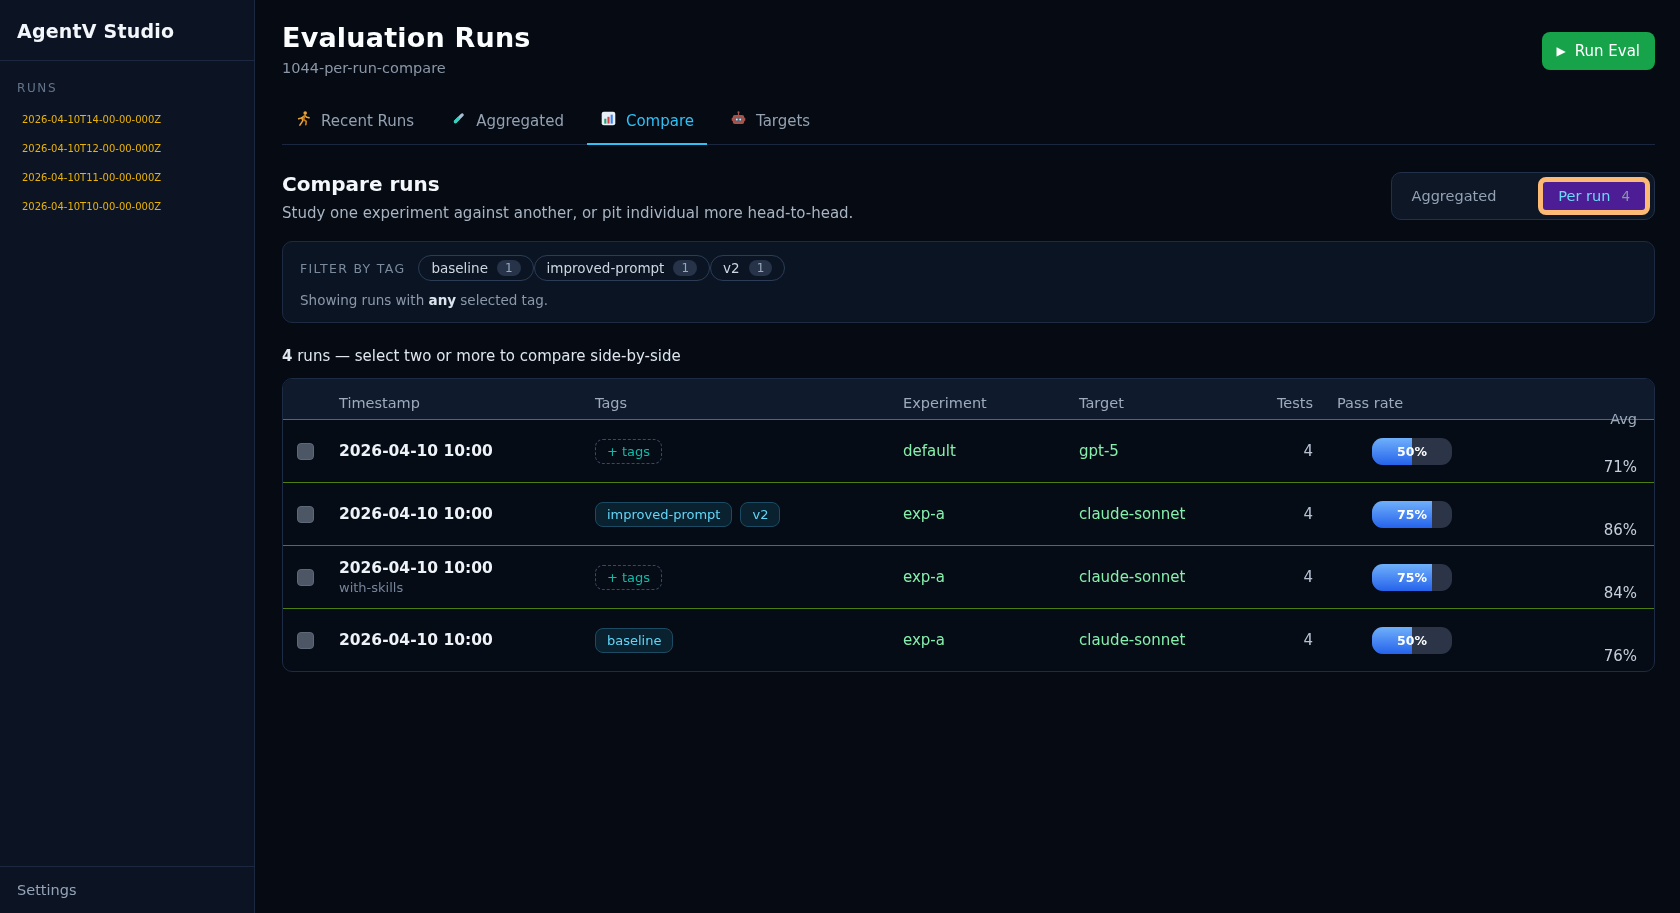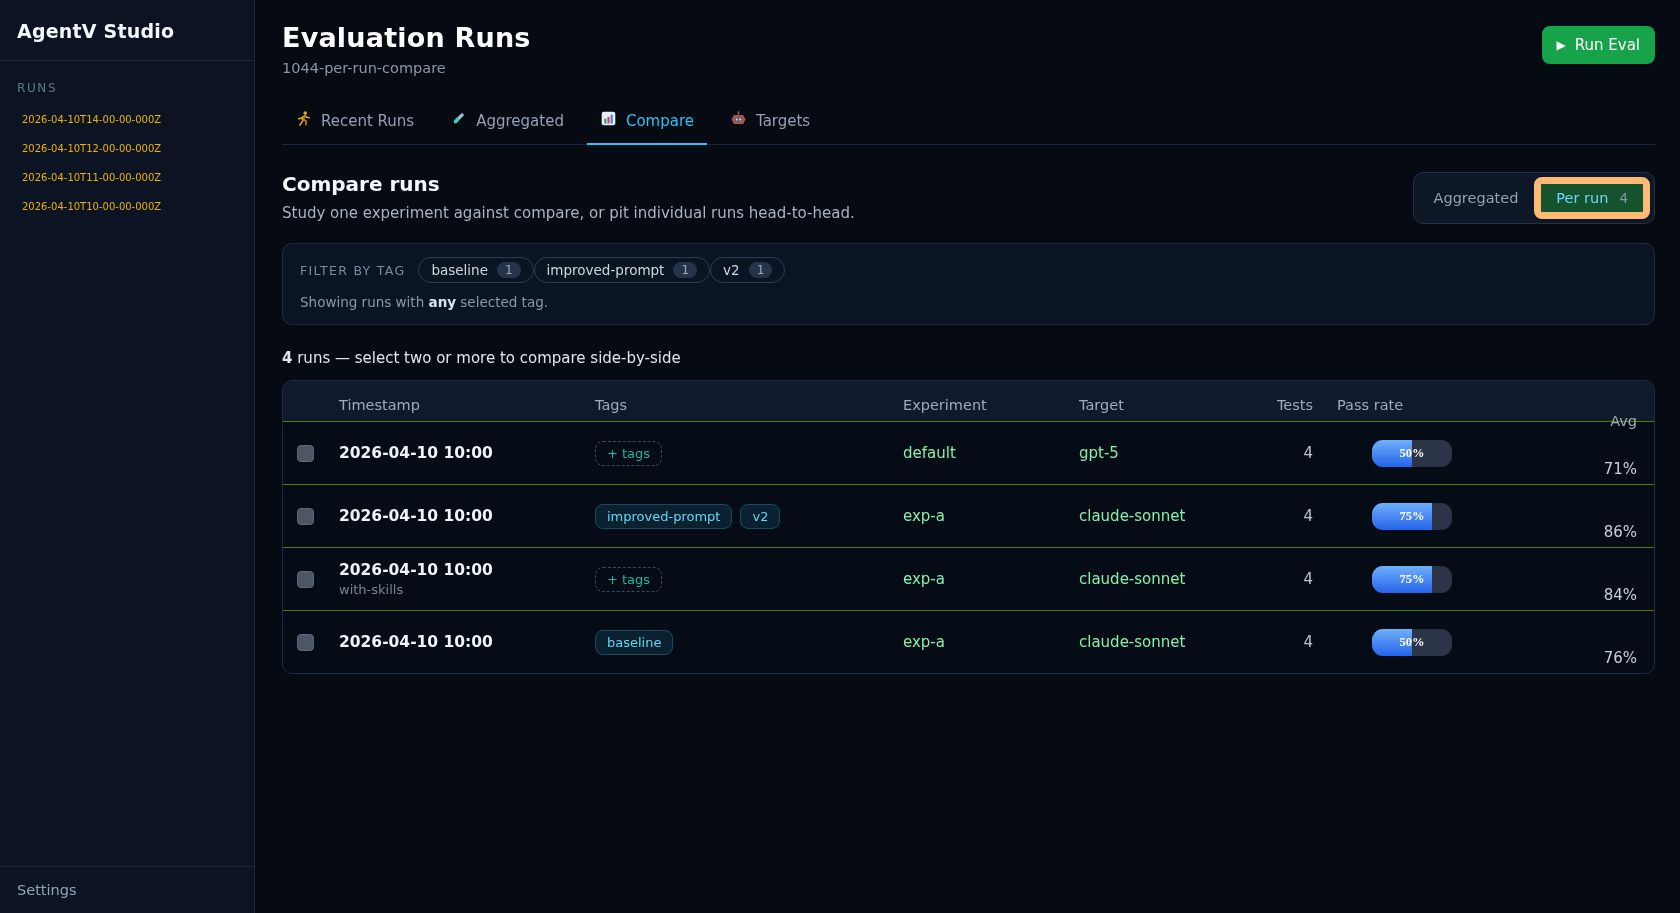--- a/index.html
+++ b/index.html
@@ -15,39 +15,39 @@
   .sidebar { width:255px; min-width:255px; background:#0c1423; border-right:1px solid #1c2840; display:flex; flex-direction:column; }
   .side-head { padding:20px 17px 18px; border-bottom:1px solid #1c2840; }
   .app-title { margin:0; font-size:19px; font-weight:bold; color:#f3f6fa; letter-spacing:.2px; }
   .side-label { color:#64748b; font-size:12px; letter-spacing:1.6px; margin:20px 17px 10px; }
   .run-item { padding:9px 22px; font-size:10px; color:#eab308; cursor:pointer; white-space:nowrap; }
   .side-foot { margin-top:auto; border-top:1px solid #1c2840; padding:15px 17px; }
   .settings-link { color:#94a3b8; font-size:14.5px; cursor:pointer; }
 
   
   .main { flex:1; padding:22px 25px 0 27px; }
-  .head-row { display:flex; justify-content:space-between; align-items:flex-start; }
+  .head-row { display:flex; justify-content:space-between; align-items:center; }
   .page-title { margin:0; font-size:27px; font-weight:bold; color:#fbfdff; letter-spacing:.2px; }
   .page-sub { color:#8b97a7; font-size:14.5px; margin-top:7px; }
   .run-eval-btn { background:#16a34a; color:#fff; border:none; border-radius:8px; padding:10px 15px; font-size:15px; display:flex; gap:9px; align-items:center; cursor:pointer; font-family:inherit; margin-top:4px; }
   .run-eval-btn .tri { font-size:12px; }
 
   .tabs { display:flex; gap:10px; margin-top:24px; border-bottom:1px solid #1b2740; }
   .tab { display:flex; align-items:center; gap:9px; padding:10px 13px 13px; font-size:15px; color:#94a1b1; position:relative; cursor:pointer; }
   .tab.active { color:#2fc1f5; }
   .tab.active::after { content:""; position:absolute; left:0; right:0; bottom:-1px; height:2px; background:#2fc1f5; }
   .tab svg { width:17px; height:17px; }
 
   .section-row { display:flex; justify-content:space-between; align-items:flex-start; margin-top:27px; }
   .section-title { margin:0; font-size:20px; font-weight:bold; color:#f4f8fc; }
   .section-desc { color:#a9b4c2; font-size:15px; margin-top:8px; }
 
   .toggle { background:#0d1726; border:1px solid #223049; border-radius:10px; padding:4px; display:flex; align-items:center; }
   .toggle-opt { padding:6px 15px; font-size:14.5px; color:#93a1b3; border-radius:8px; cursor:pointer; border:1px solid transparent; }
-  .toggle-opt.active { background:#14532d; border:7px solid #fdba74; color:#6ed7f7; display:flex; gap:11px; align-items:center; }
+  .toggle-opt.active { background:#4c1d95; border:5px solid #fdba74; color:#6ed7f7; display:flex; gap:11px; align-items:center;margin-left:26px; }
   .toggle-opt .opt-count { color:#8a97ab; font-size:13.5px; }
 
   .filter-card { margin-top:19px; background:#0b1423; border:1px solid #1d2a42; border-radius:10px; padding:13px 17px 14px; }
   .filter-row { display:flex; align-items:center; gap:11px; flex-wrap:wrap; }
   .filter-label { color:#7b8a9d; font-size:12.5px; letter-spacing:1.3px; margin-right:2px; }
   .tag-filter-chip { display:inline-flex; gap:9px; align-items:center; border:1px solid #2c3c55; border-radius:14px; padding:4px 12px; font-size:13.5px; color:#cdd6e1; background:transparent; cursor:pointer; }
   .chip-count { background:#263349; border-radius:8px; padding:1px 8px; font-size:12px; color:#9aa8bb; }
   .filter-note { margin-top:11px; color:#8b98a9; font-size:13.5px; }
   .filter-note strong { color:#dbe4ee; font-weight:bold; }
 
@@ -63,21 +63,21 @@
   .c-pass { padding-left:24px; }
   .c-avg { text-align:right; padding-right:17px;margin-top:32px; }
   .cell-check { padding-left:14px; }
   .checkbox { width:17px; height:17px; border-radius:4px; background:#4d5665; border:1px solid #5d6878; cursor:pointer; }
   .ts-main { font-size:15.5px; font-weight:bold; color:#eef3f8; }
   .ts-sub { font-size:13px; color:#76849b; margin-top:3px; }
   .add-tags-btn { display:inline-block; border:1px dashed #3b4a63; color:#14b8a6; border-radius:8px; padding:4px 11px; font-size:13px; background:transparent; cursor:pointer; font-family:inherit; }
   .tag-chip { display:inline-block; color:#62d6f8; background:#0a212f; border:1px solid #1d4a63; border-radius:8px; padding:4px 11px; font-size:13px; margin-right:8px; cursor:pointer; }
   .c-exp, .c-target { font-size:15px; color:#86efac; }
   .c-tests.val { font-size:15px; color:#b7c3d3; }
-  .pass-bar { position:relative; width:80px; height:27px; border-radius:11px; background:#2b3547; overflow:hidden; margin-left:35px;font-family:Liberation Serif, serif; }
+  .pass-bar { position:relative; width:80px; height:27px; border-radius:11px; background:#2b3547; overflow:hidden; margin-left:35px; }
   .pass-fill { position:absolute; left:0; top:0; bottom:0; background:linear-gradient(180deg,#6fb0fb,#2563eb); }
   .pass-label { position:absolute; inset:0; display:flex; align-items:center; justify-content:center; font-size:12.5px; font-weight:bold; color:#fff; }
   .c-avg.val { font-size:15px; color:#c6d0dc; }
 </style>
 </head>
 <body>
 
 <div class="app">
 
   <aside class="sidebar">
@@ -156,21 +156,21 @@
               <rect x="13" y="7.4" width="1.4" height="3" rx="0.7" fill="#a8524c"></rect>
             </svg>
         </span>
         <span>Targets</span>
       </div>
     </div>
 
     <div class="section-row">
       <div>
         <h2 class="section-title">Compare runs</h2>
-        <div class="section-desc">Study one experiment against compare, or pit individual runs head-to-head.</div>
+        <div class="section-desc">Study one experiment against another, or pit individual more head-to-head.</div>
       </div>
       <div class="toggle">
         <div class="toggle-opt">Aggregated</div>
         <div class="toggle-opt active">
           <span>Per run</span>
           <span class="opt-count">4</span>
         </div>
       </div>
     </div>
 

